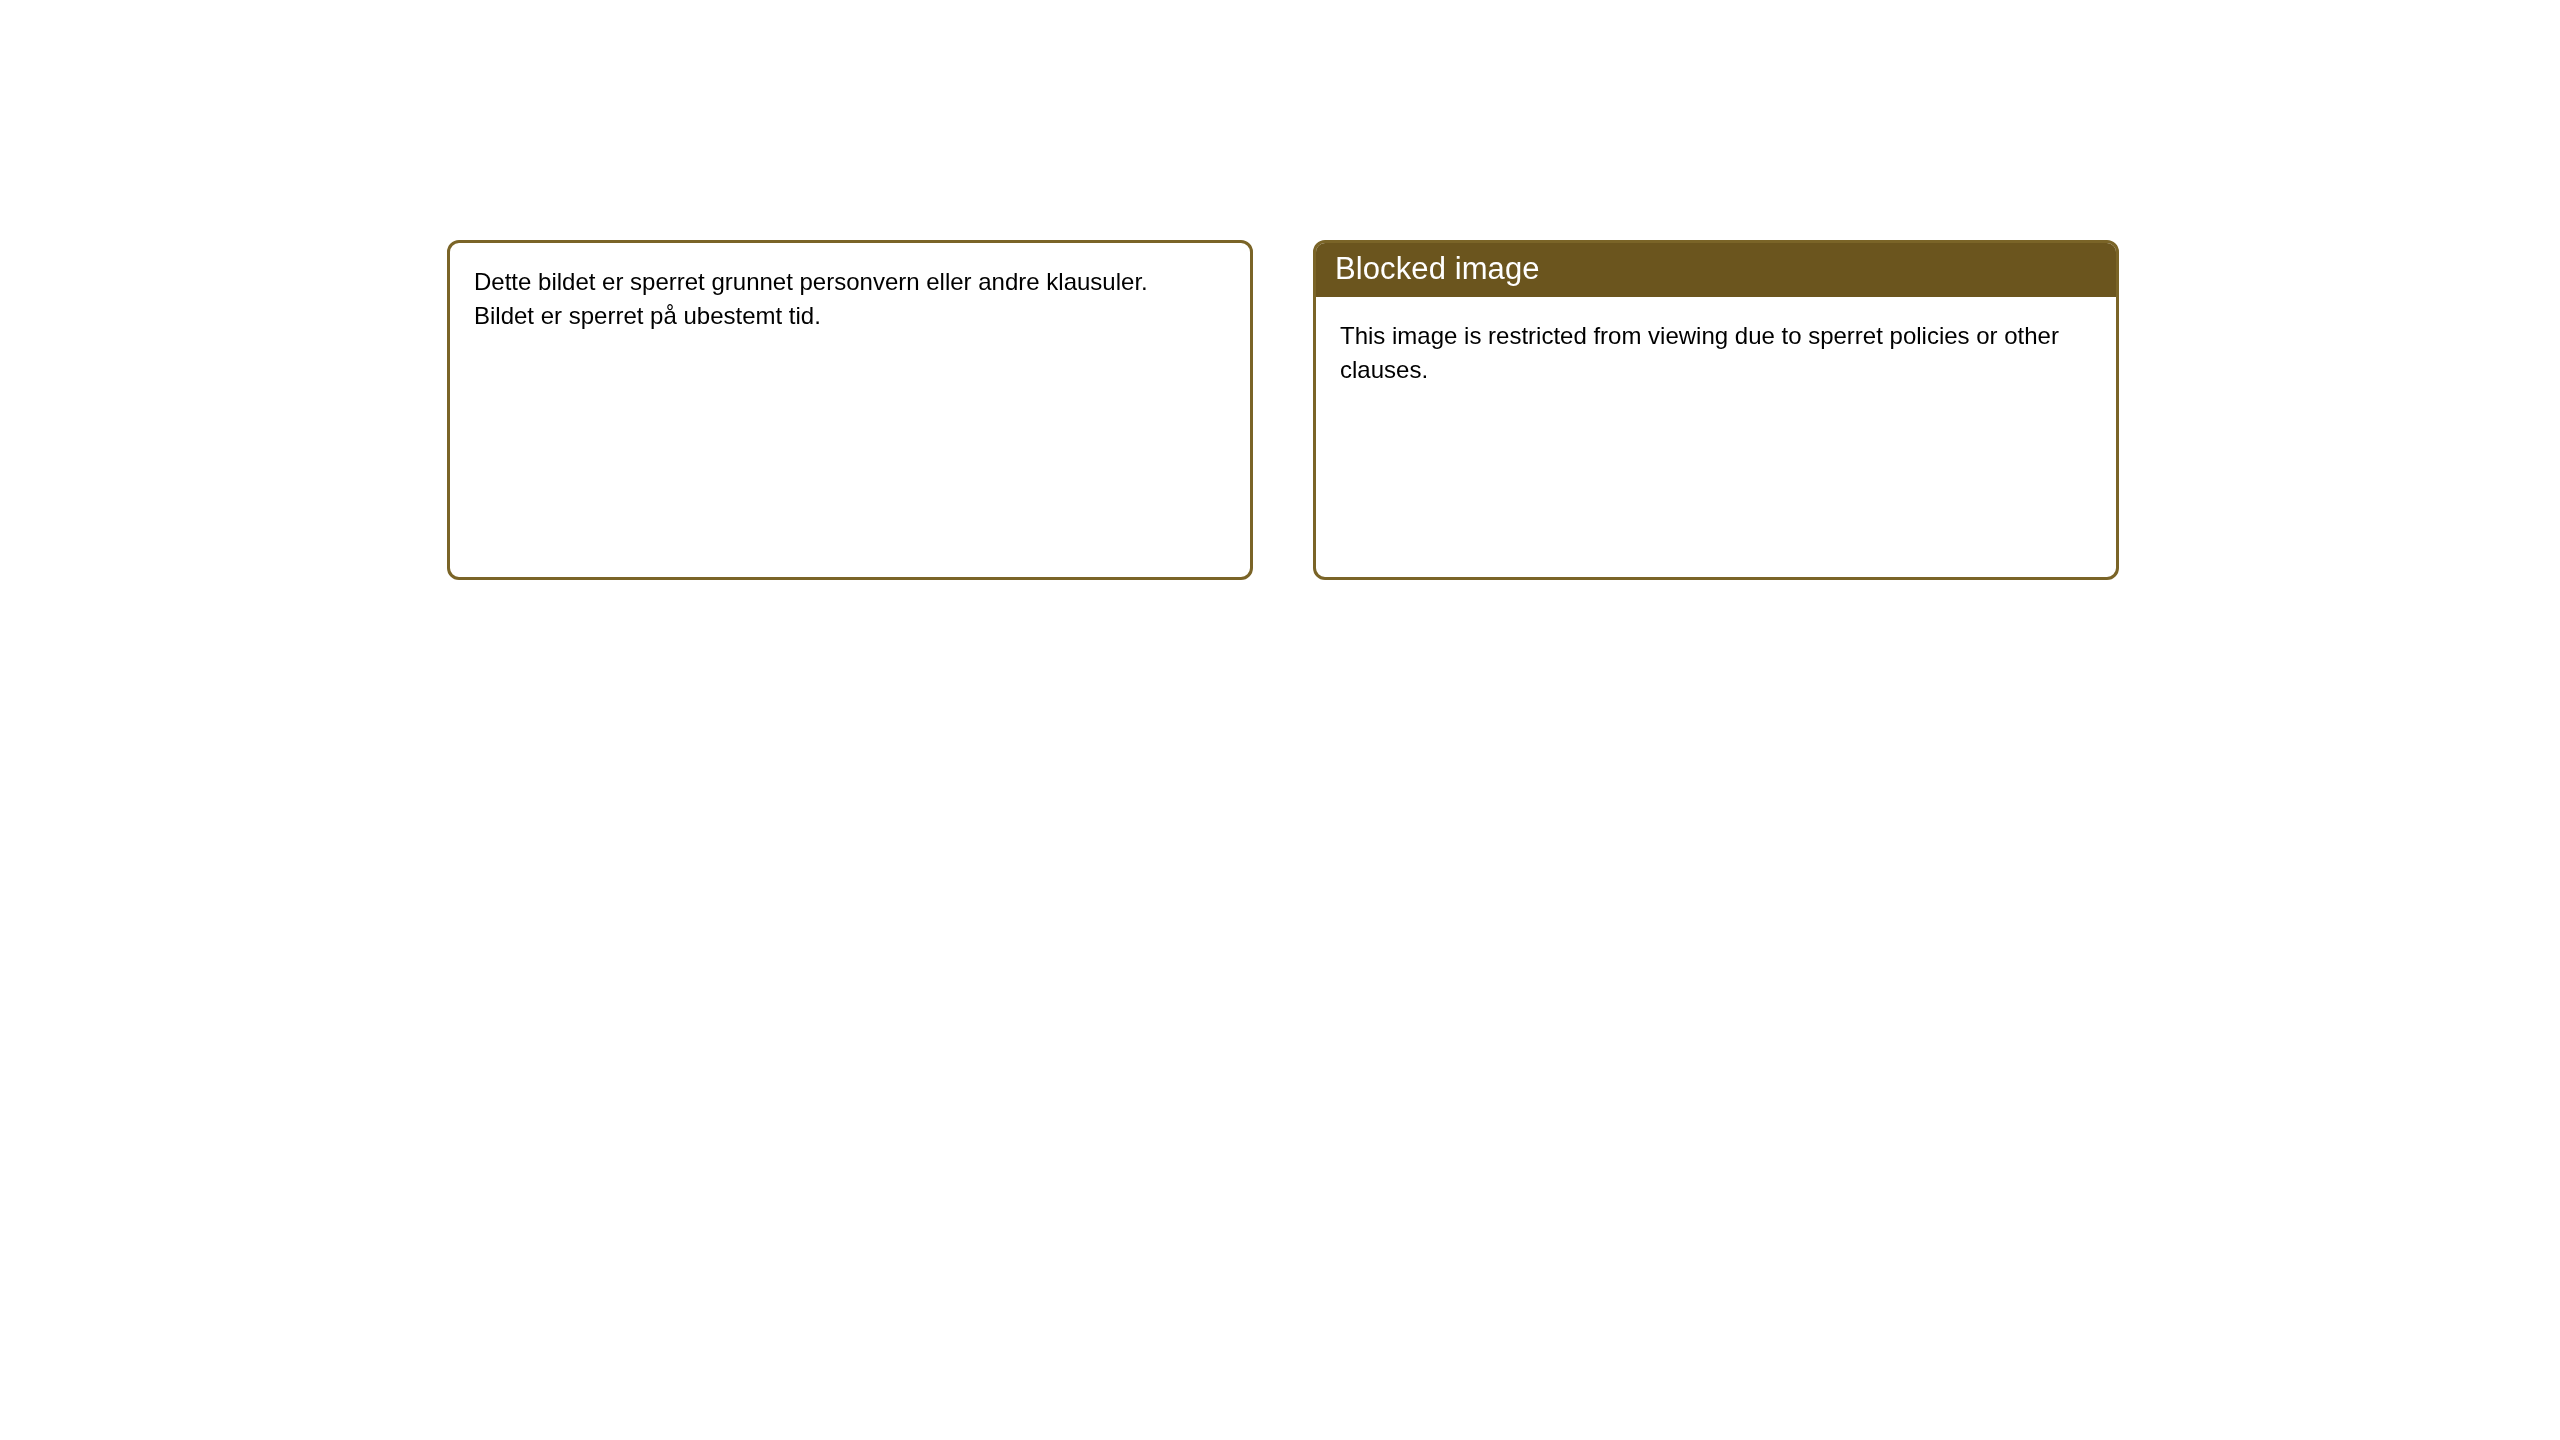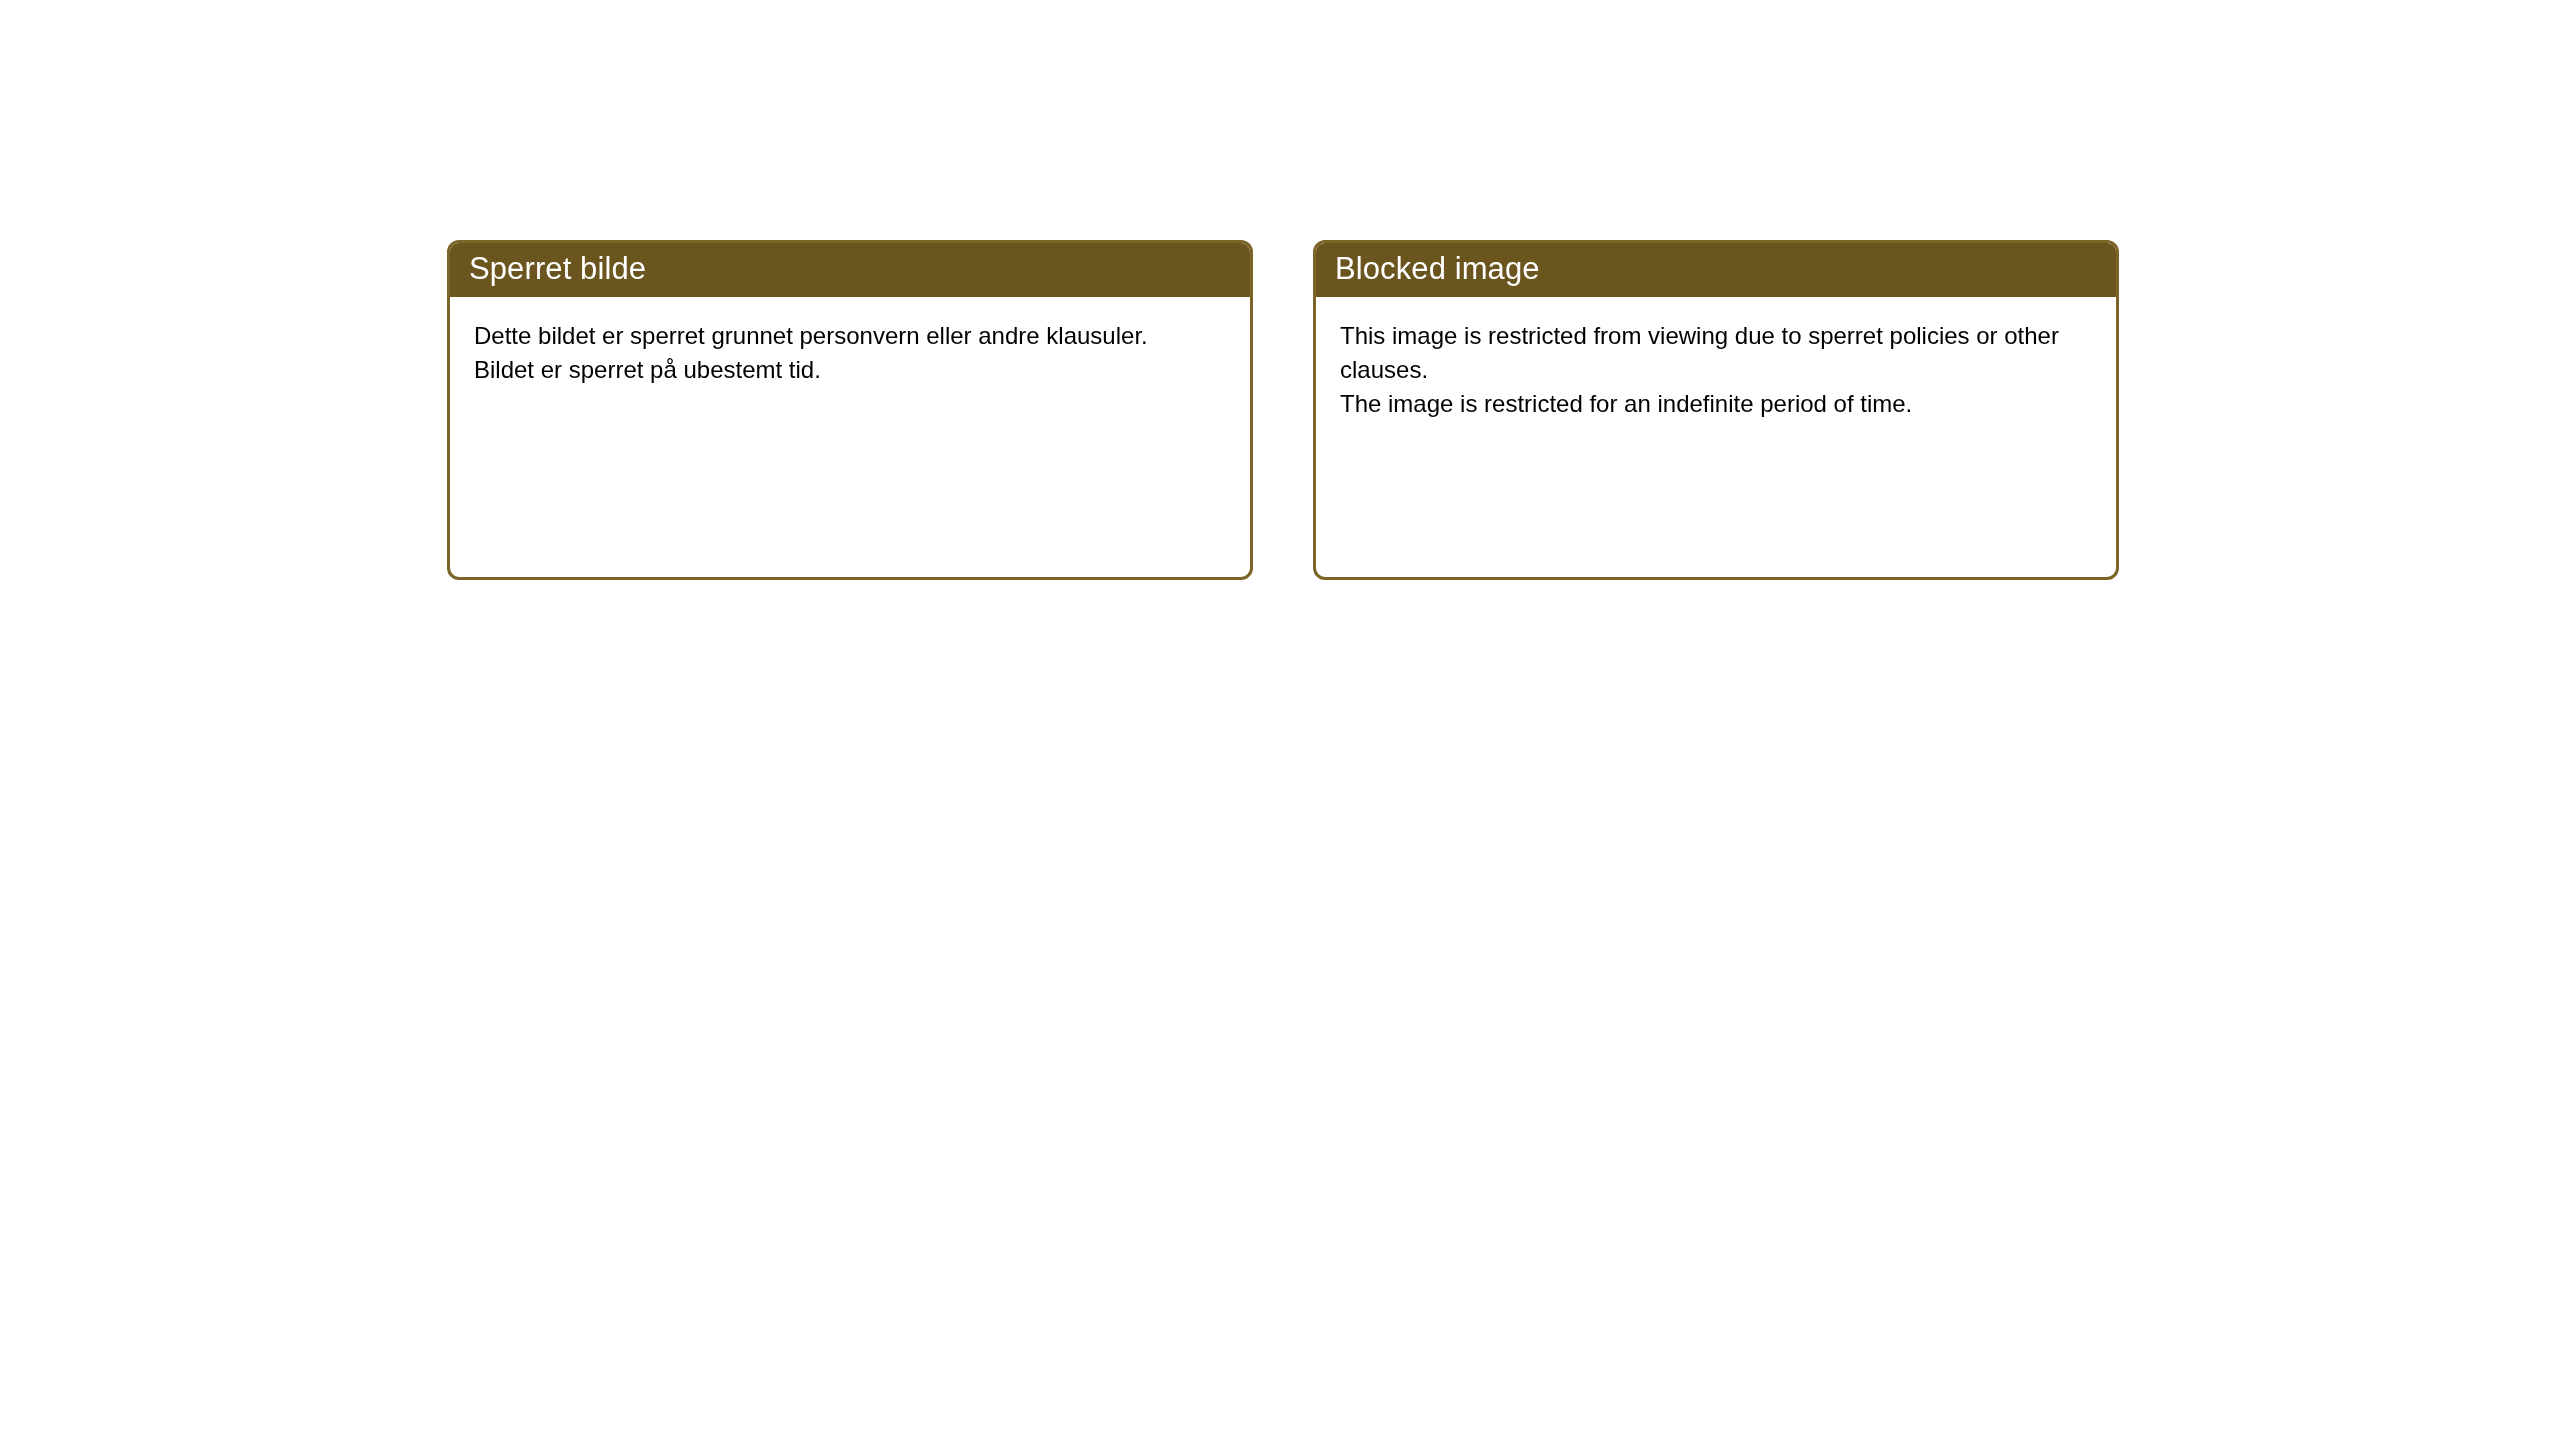--- a/index.html
+++ b/index.html
@@ -78,32 +78,28 @@
 
   .card-paragraph + .card-paragraph {
   }
 </style>
 </head>
 <body>
 
 <div id="stage">
 
   <section class="notice-card card-no">
-    <div class="card-header">
-      <span class="card-title">Sperret bilde</span>
-    </div>
     <div class="card-body">
       <p class="card-paragraph">Dette bildet er sperret grunnet personvern eller andre klausuler.</p>
       <p class="card-paragraph">Bildet er sperret på ubestemt tid.</p>
     </div>
   </section>
 
   <section class="notice-card card-en">
     <div class="card-header">
       <span class="card-title">Blocked image</span>
     </div>
     <div class="card-body">
       <p class="card-paragraph">This image is restricted from viewing due to sperret policies or other clauses.</p>
-      <p class="card-paragraph">The image is restricted for an indefinite period of time.</p>
     </div>
   </section>
 
 </div>
 
 </body></html>

